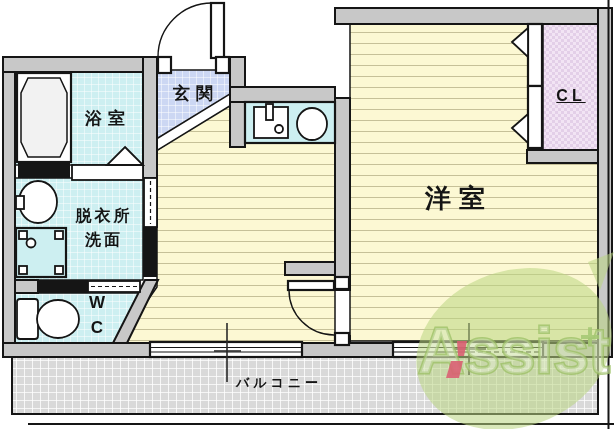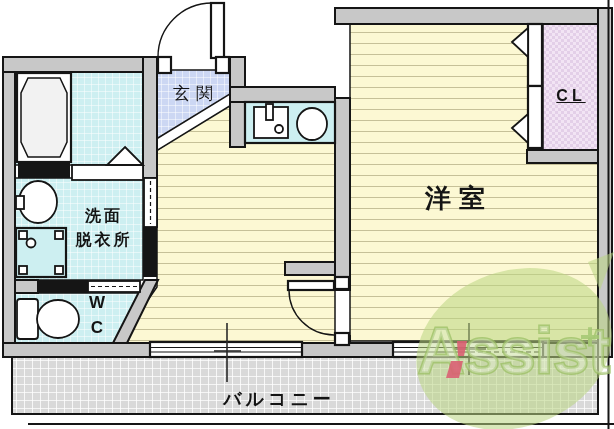--- a/index.html
+++ b/index.html
@@ -1,29 +1,29 @@
 <!DOCTYPE html>
 <html><head>
 <meta charset="utf-8">
 <style>
   html,body{margin:0;padding:0;background:#fff;}
   .stage{position:relative;width:614px;height:429px;background:#fff;overflow:hidden;
          font-family:"Liberation Sans",sans-serif;}
   .stage svg{position:absolute;left:0;top:0;}
   .lbl{position:absolute;transform:translate(-50%,-50%);color:#141414;
        white-space:nowrap;text-align:center;font-family:"Liberation Sans",sans-serif;}
-  .lbl-genkan{font-size:17px;font-weight:normal;letter-spacing:6px;}
+  .lbl-genkan{font-size:17px;font-weight:bold;letter-spacing:6px;}
   .lbl-bath{font-size:17px;font-weight:bold;letter-spacing:6px;}
   .lbl-wash{font-size:16px;font-weight:bold;letter-spacing:3px;line-height:24px;}
   .lbl-wc{font-size:17px;font-weight:bold;line-height:25px;}
   .lbl-dk{font-size:25px;font-weight:600;letter-spacing:7px;}
   .lbl-yo{font-size:26px;font-weight:600;letter-spacing:8px;line-height:34px;}
   .lbl-yo .size{font-size:23px;letter-spacing:2px;}
   .lbl-cl{font-size:16px;font-weight:600;letter-spacing:4px;text-decoration:underline;}
-  .lbl-bal{font-size:18px;font-weight:600;letter-spacing:4px;margin-top:16px;}
+  .lbl-bal{font-size:13px;font-weight:600;letter-spacing:4px;}
   
   .wall{fill:#c8c8c8;stroke:#151515;stroke-width:2;}
   .bar{fill:#151515;}
   .fix{fill:#ffffff;stroke:#151515;stroke-width:1.8;}
   .fix2{fill:#ffffff;stroke:#151515;stroke-width:2.2;}
   .thin{stroke:#151515;stroke-width:1.4;fill:none;}
   .wm-text{font-family:"Liberation Sans",sans-serif;font-weight:bold;
            fill:rgba(255,255,255,0.30);stroke:rgba(156,192,101,0.95);
            stroke-width:3;paint-order:stroke;}
 </style>
@@ -150,23 +150,24 @@
     <ellipse cx="514" cy="349" rx="100" ry="78" transform="rotate(-20 514 349)" fill="#b9d681" opacity="0.55"></ellipse>
     <polygon points="588,262 614,252 600,290" fill="#b9d681" opacity="0.55"></polygon>
     <text class="wm-text" x="514" y="373" font-size="64" text-anchor="middle" opacity="0.8">Assist</text>
     <text x="590" y="349" font-size="36" font-weight="bold" text-anchor="middle" fill="#a4c873" opacity="0.85" font-family="Liberation Sans, sans-serif">+</text>
     <polygon points="457,341 467,341 464,356 458,356" fill="#d95f72" opacity="0.9"></polygon>
     <polygon points="451,361 463,361 459,378 446,378" fill="#d95f72" opacity="0.9"></polygon>
   </g>
 </svg>
 
 <div class="lbl lbl-genkan" style="left:196px;top:93px;">玄関</div>
+<div class="lbl lbl-bath" style="left:108px;top:118px;">浴室</div>
 <div class="lbl lbl-wash" style="left:104px;top:228px;">
+  <div>脱衣所</div>
   <div>洗面</div>
-  <div>脱衣所</div>
 </div>
 <div class="lbl lbl-wc" style="left:97px;top:315px;">
   <div>W</div>
   <div>C</div>
 </div>
 <div class="lbl lbl-yo" style="left:459px;top:198px;">
   <div>洋室</div>
 </div>
 <div class="lbl lbl-cl" style="left:571px;top:96px;">CL</div>
 <div class="lbl lbl-bal" style="left:279px;top:383px;">バルコニー</div>

